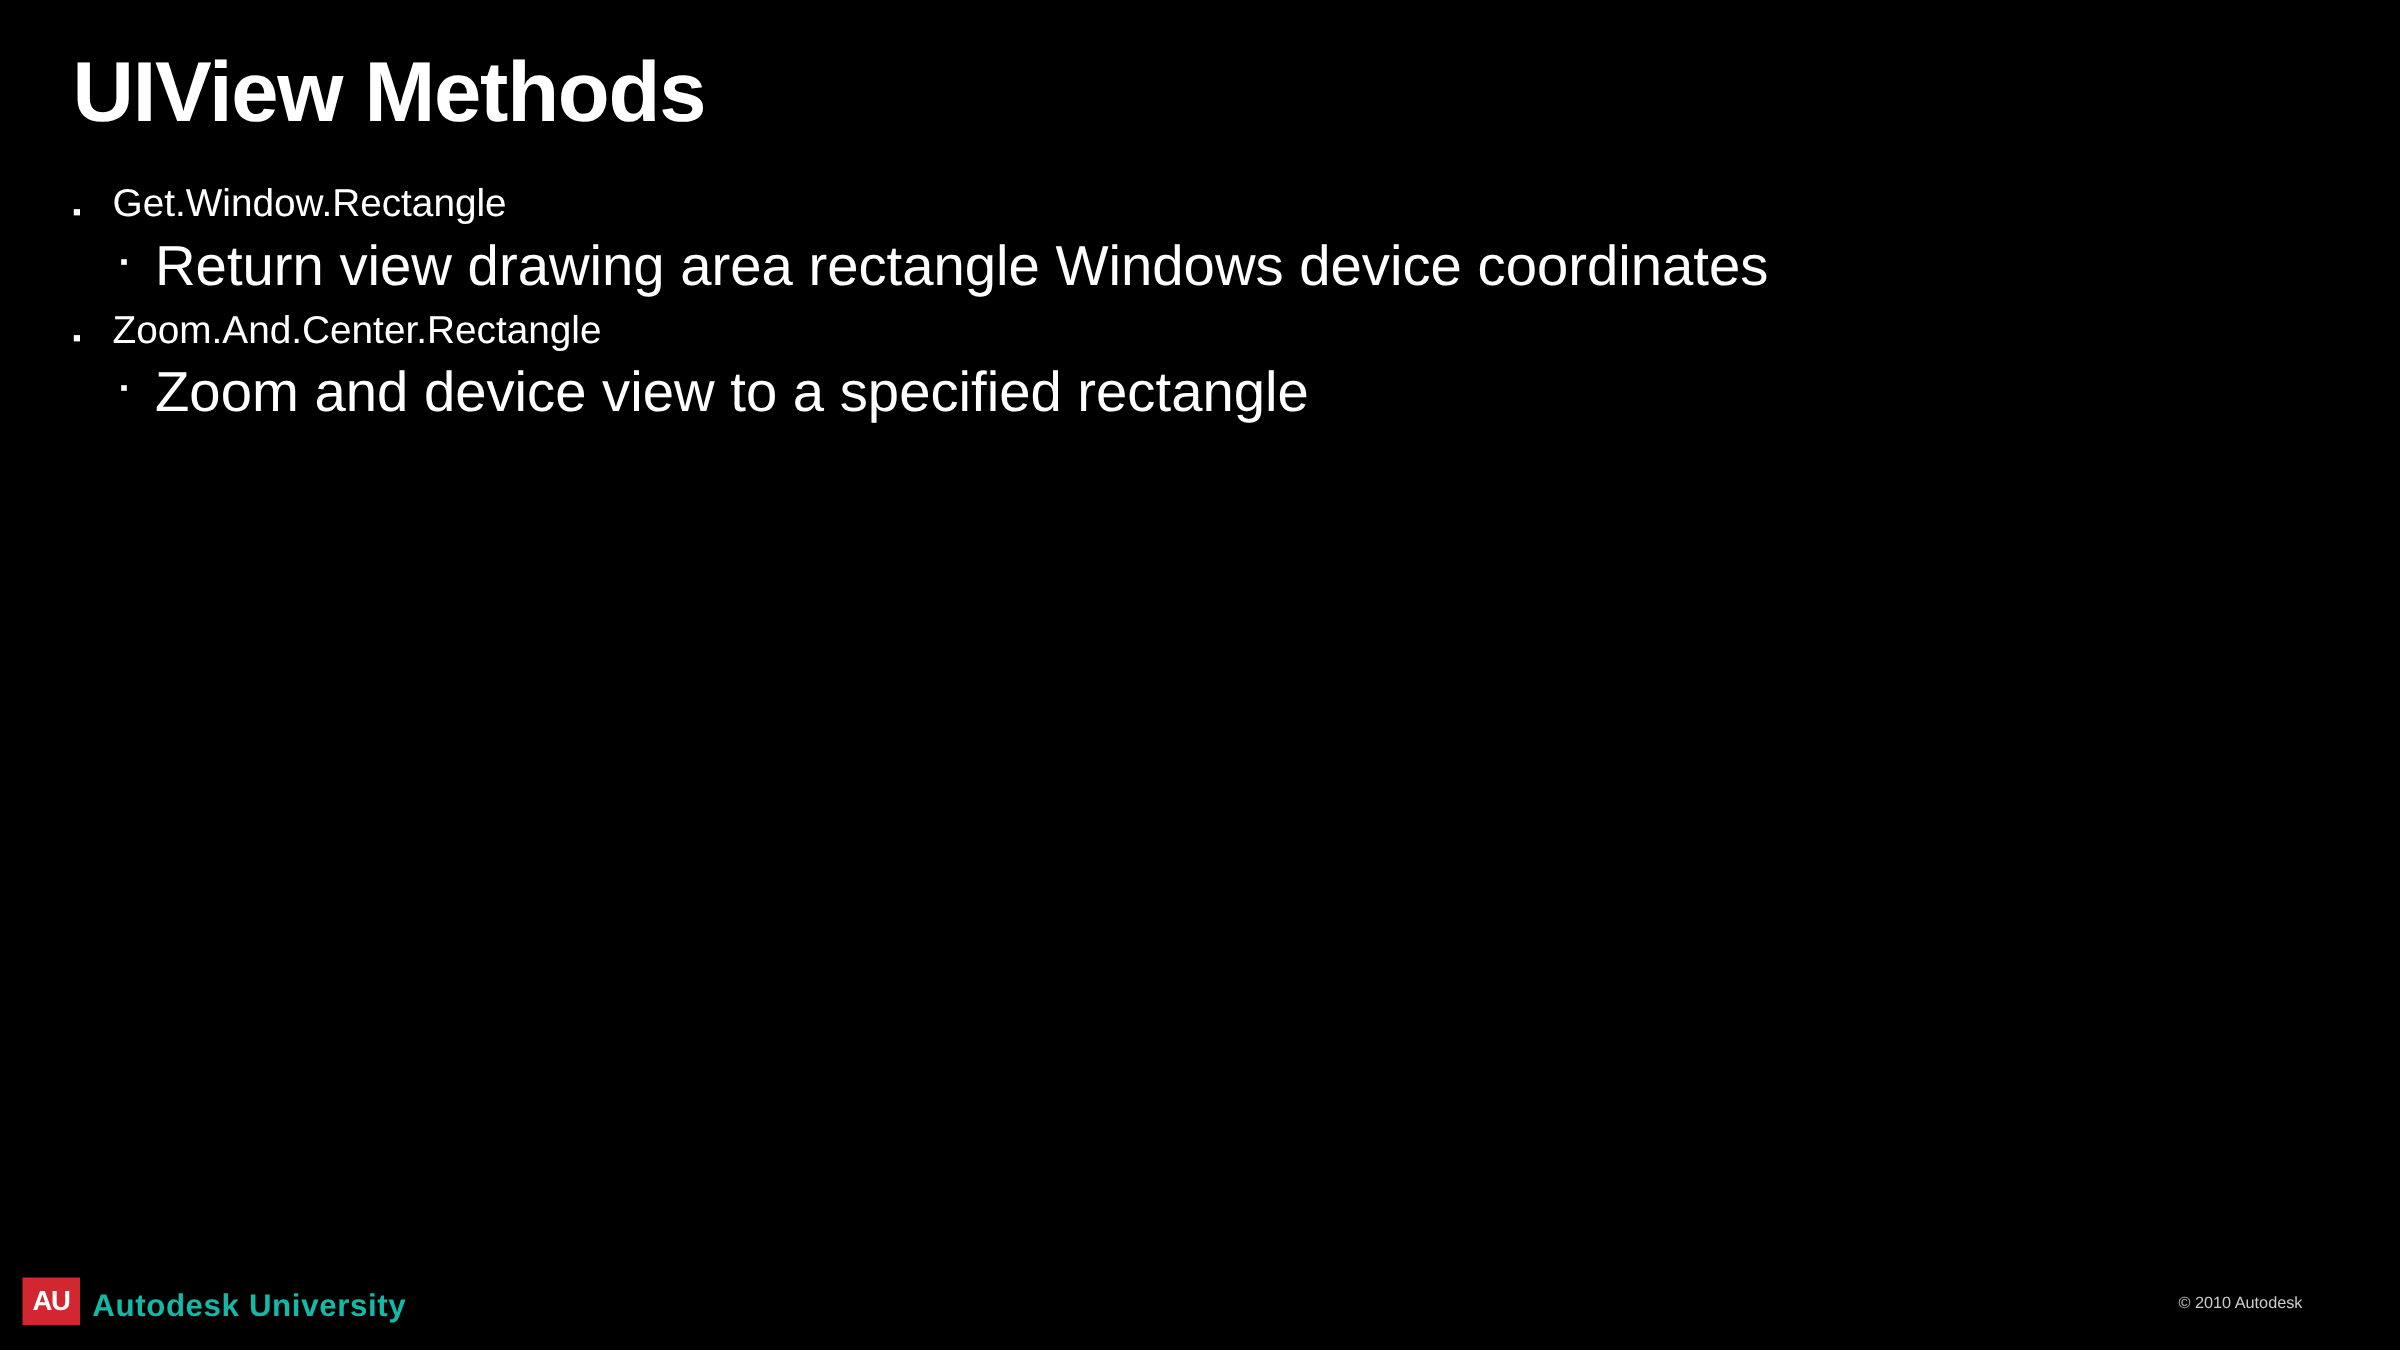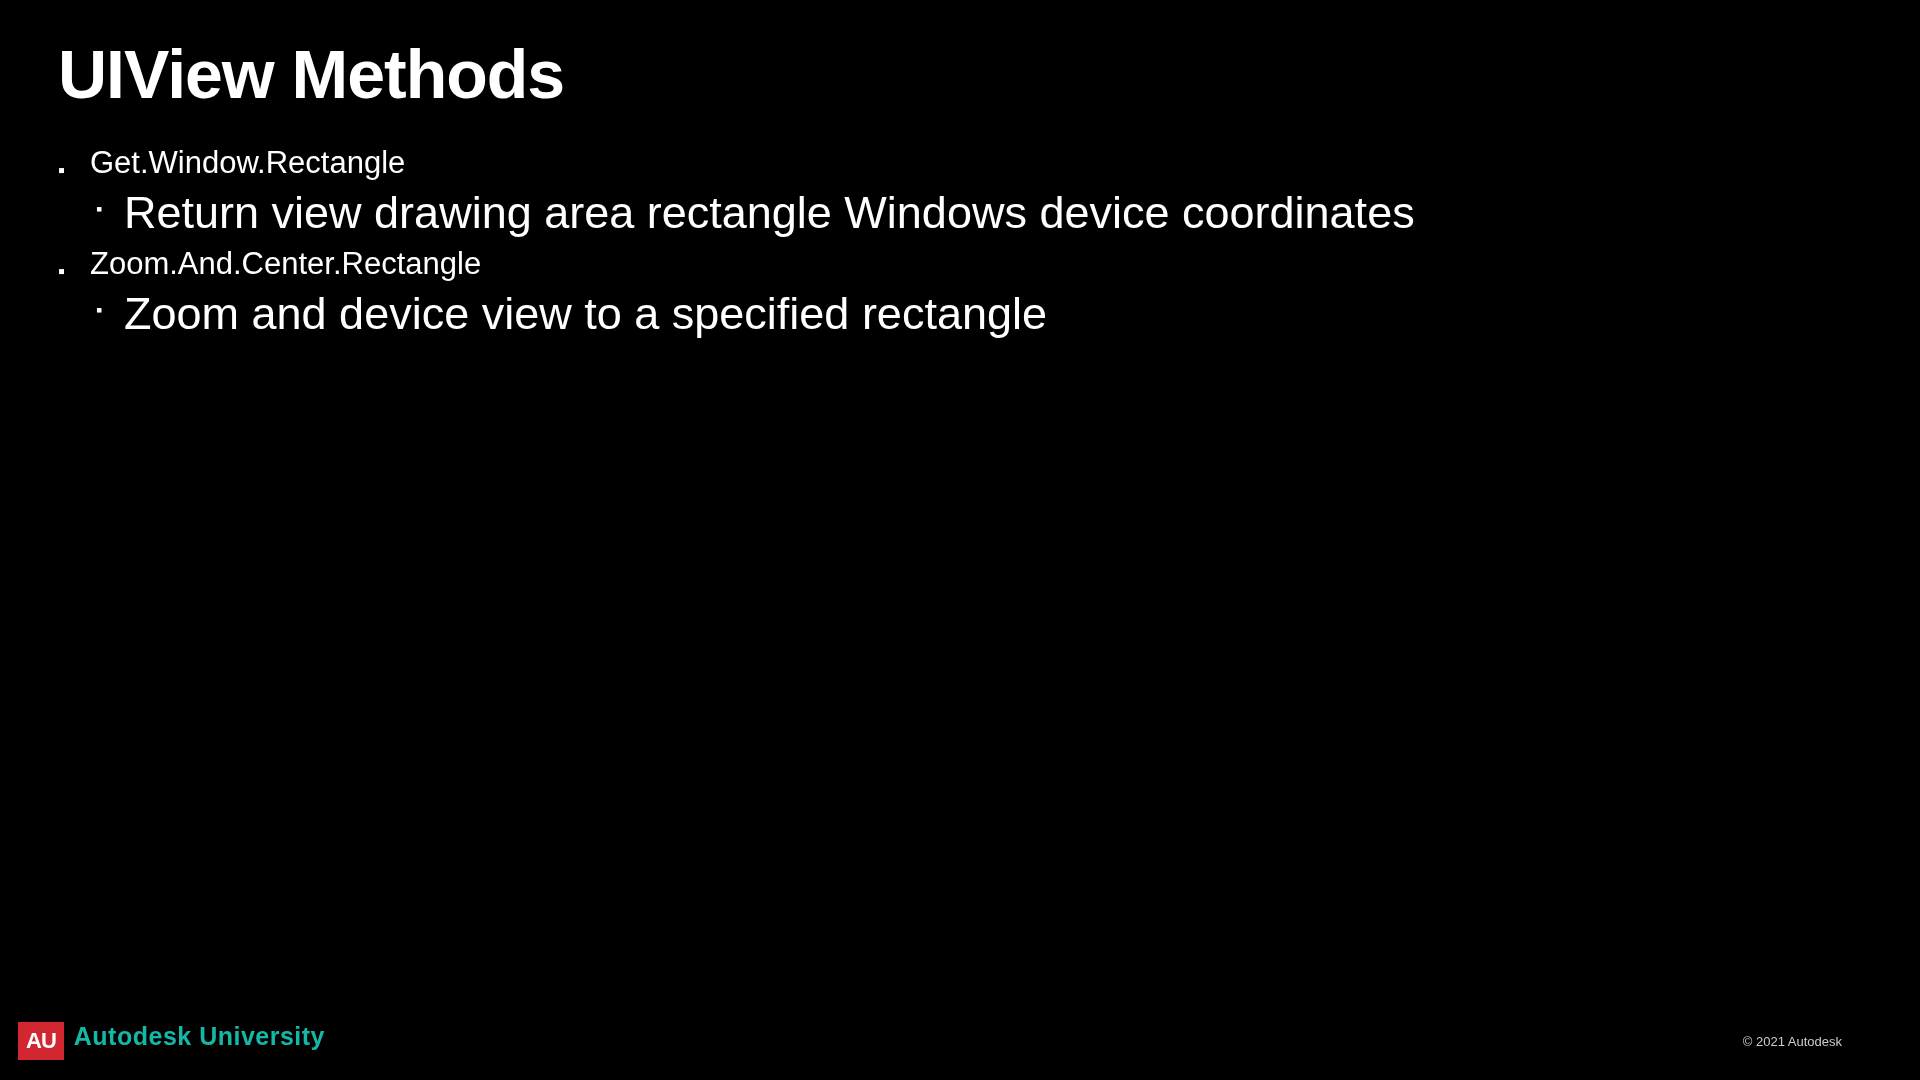--- a/index.html
+++ b/index.html
@@ -72,21 +72,21 @@
       right: 0;
       width: 100%;
       display: flex;
       justify-content: space-between;
       align-items: center;
       padding: 0 18px;
     }
     
     .logo-container {
       display: flex;
-      align-items: flex-start;
+      align-items: flex-end;
       gap: 10px;
     }
     
     .logo-badge {
       background-color: #d22730;
       color: #ffffff;
       font-weight: bold;
       font-size: 22px;
       padding: 6px 8px;
       letter-spacing: -1px;
@@ -126,14 +126,14 @@
       <span>Zoom and device view to a specified rectangle</span>
     </li>
   </ul>
 </div>
 
 <div class="footer">
   <div class="logo-container">
     <div class="logo-badge">AU</div>
     <div class="logo-text">Autodesk University</div>
   </div>
-  <div class="copyright">© 2021 Autodesk</div>
+  <div class="copyright">© 2010 Autodesk</div>
 </div>
 
 </body></html>

